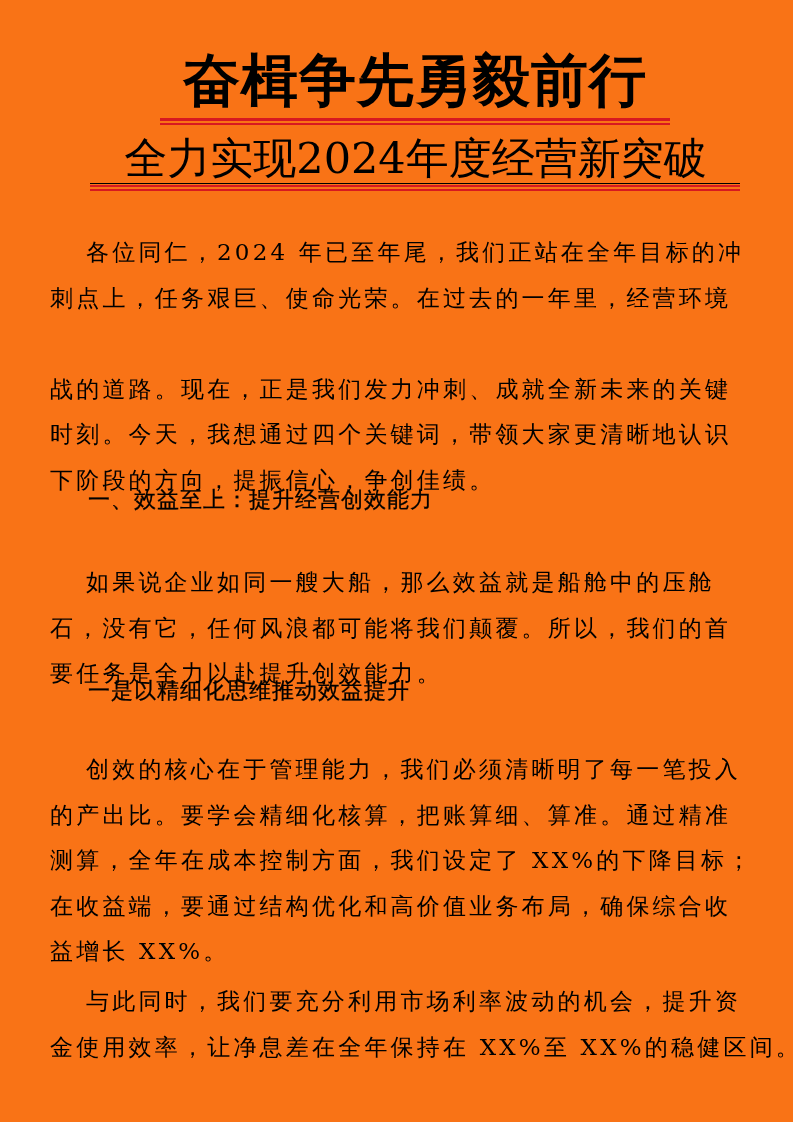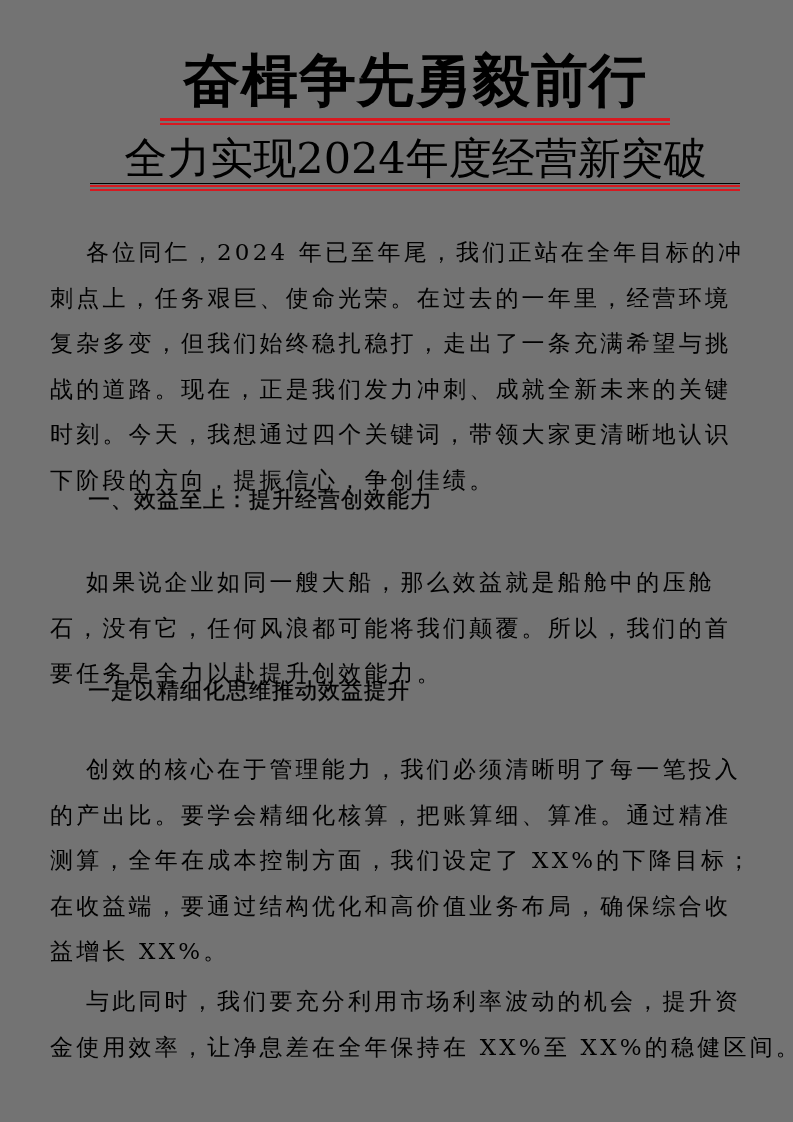--- a/index.html
+++ b/index.html
@@ -1,17 +1,17 @@
 <!DOCTYPE html>
 <html><head>
 <meta charset="utf-8">
 <style>
   html, body { margin: 0; padding: 0; background: #ffffff; }
   body { width: 793px; height: 1122px; position: relative; overflow: hidden; }
-  .page { position: absolute; left: 0; top: 0; width: 793px; height: 1122px; background: #737373; }
+  .page { position: absolute; left: 0; top: 0; width: 793px; height: 1122px; background: #f97316; }
   .title1 {
     position: absolute; left: 160px; top: 50px; width: 510px; height: 60px;
     font-family: "DejaVu Serif", serif; font-weight: bold; font-size: 57px;
     color: #000; text-align: center; line-height: 60px; letter-spacing: 1px;
     white-space: nowrap;
   }
   .t1-red1 { position: absolute; left: 160px; top: 118px; width: 510px; height: 3px; background: #d71920; }
   .t1-red2 { position: absolute; left: 160px; top: 123px; width: 510px; height: 2px; background: #d71920; }
   .title2 {
     position: absolute; left: 88px; top: 132px; width: 655px; height: 52px;
@@ -43,21 +43,20 @@
   <div class="t1-red1"></div>
   <div class="t1-red2"></div>
 
   <div class="title2">全力实现2024年度经营新突破</div>
   <div class="t2-black"></div>
   <div class="t2-red1"></div>
   <div class="t2-red2"></div>
 
   <div class="line indent" style="top:203px">各位同仁，2024 年已至年尾，我们正站在全年目标的冲</div>
   <div class="line" style="top:249px">刺点上，任务艰巨、使命光荣。在过去的一年里，经营环境</div>
-  <div class="line" style="top:294px">复杂多变，但我们始终稳扎稳打，走出了一条充满希望与挑</div>
   <div class="line" style="top:385px">时刻。今天，我想通过四个关键词，带领大家更清晰地认识</div>
   <div class="line" style="top:340px">战的道路。现在，正是我们发力冲刺、成就全新未来的关键</div>
   <div class="line" style="top:431px">下阶段的方向，提振信心，争创佳绩。</div>
 
   <div class="heading" style="top:483px">一、效益至上：提升经营创效能力</div>
 
   <div class="line indent" style="top:533px">如果说企业如同一艘大船，那么效益就是船舱中的压舱</div>
   <div class="line" style="top:579px">石，没有它，任何风浪都可能将我们颠覆。所以，我们的首</div>
   <div class="line" style="top:624px">要任务是全力以赴提升创效能力。</div>
 

